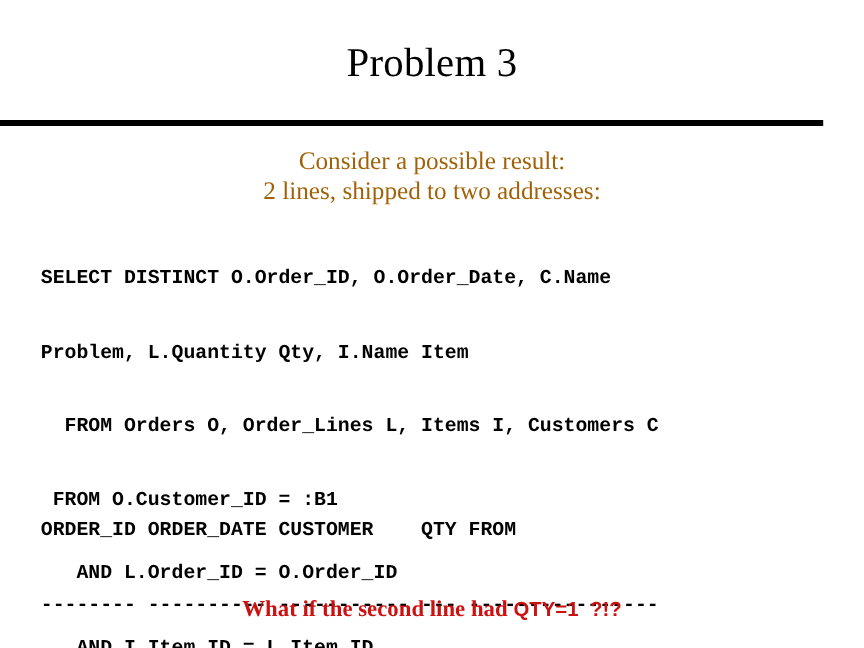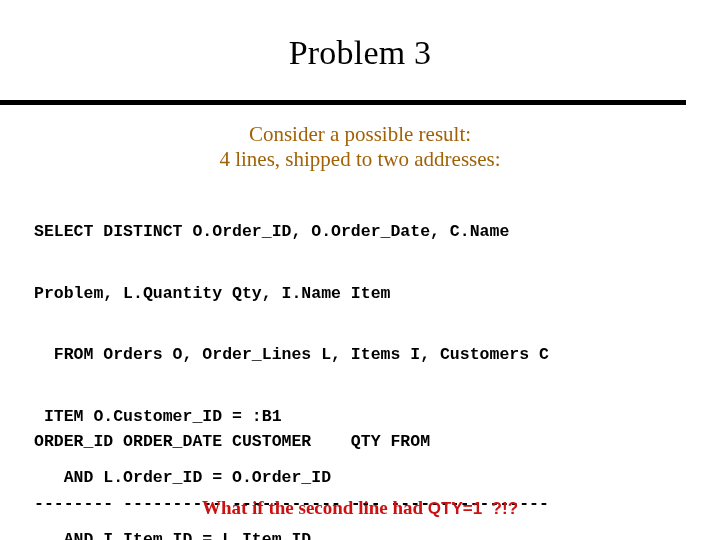--- a/index.html
+++ b/index.html
@@ -107,28 +107,28 @@
 <body>
 
 <div class="slide">
 
   <div class="slide-title">Problem 3</div>
 
   <div class="title-rule"></div>
 
   <div class="subtitle">
     <span class="sub-line">Consider a possible result:</span>
-    <span class="sub-line">4 lines, shipped to two addresses:</span>
+    <span class="sub-line">2 lines, shipped to two addresses:</span>
   </div>
 
   <div class="mono-block sql-block">
     <span class="code-line">SELECT DISTINCT O.Order_ID, O.Order_Date, C.Name</span>
     <span class="code-line">Problem, L.Quantity Qty, I.Name Item</span>
     <span class="code-line">  FROM Orders O, Order_Lines L, Items I, Customers C</span>
-    <span class="code-line"> ITEM O.Customer_ID = :B1</span>
+    <span class="code-line"> FROM O.Customer_ID = :B1</span>
     <span class="code-line">   AND L.Order_ID = O.Order_ID</span>
     <span class="code-line">   AND I.Item_ID = L.Item_ID</span>
     
     
   </div>
 
   <div class="mono-block result-block">
     <span class="code-line">ORDER_ID ORDER_DATE CUSTOMER    QTY FROM</span>
     <span class="code-line">-------- ---------- ----------- --- ----------------</span>
     

